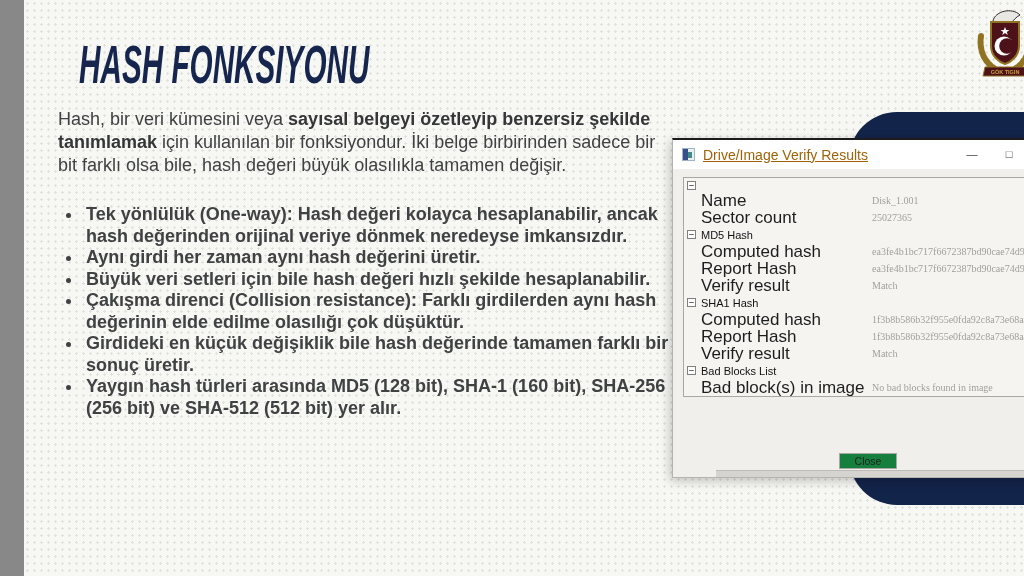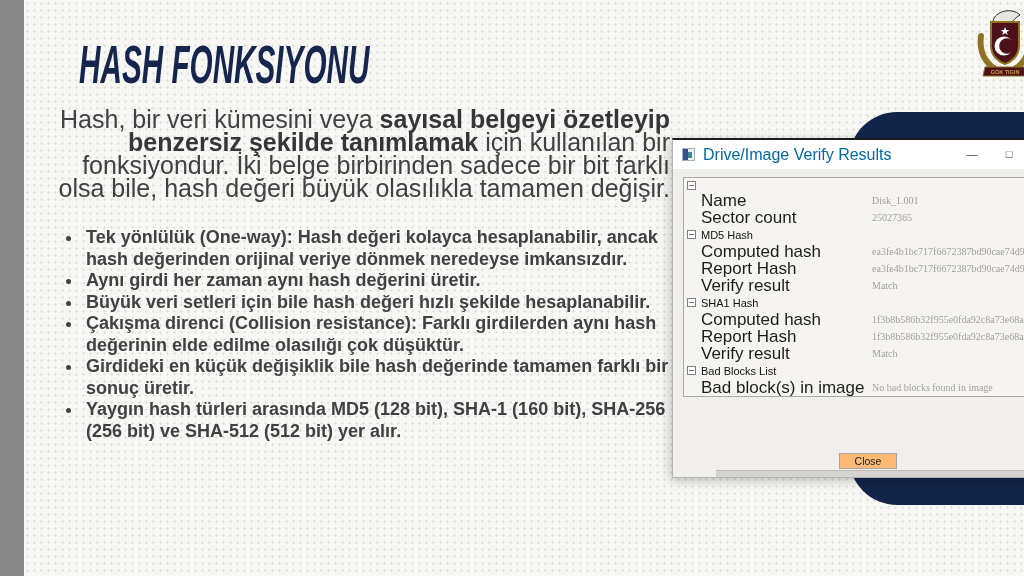--- a/index.html
+++ b/index.html
@@ -12,41 +12,41 @@
     margin-left:24px;
   }
   
   .title{position:absolute;left:55px;top:33px;white-space:nowrap;}
   .title .tt{
     display:inline-block;font-size:54px;font-weight:bold;font-style:italic;
     color:#15254e;letter-spacing:0px;transform:scaleX(.55);transform-origin:0 50%;
   }
   
   .content{position:absolute;left:34px;top:108px;width:612px;color:#3f4142;}
-  .content p{margin:0 0 19px 0;font-size:25px;line-height:23px;text-align:right;}
+  .content p{margin:0 0 19px 0;font-size:18px;line-height:23px;}
   .content p b{color:#343637;}
   .content ul{margin:27px 0 0 0;padding-left:25px;font-weight:bold;}
   .content li{font-size:18px;line-height:21.5px;padding-left:3px;}
   
   .navy{
     position:absolute;left:825px;top:112px;width:280px;height:393px;
     background:#13244a;border-radius:48px 0 0 48px;
   }
   
   .dialog{
     position:absolute;left:648px;top:138px;width:402px;height:340px;
     background:#f0efec;border:1px solid #b5b3b0;border-top:2px solid #1c1c1c;
     box-shadow:-2px 3px 10px rgba(0,0,0,.22);box-sizing:border-box;
     font-family:"Liberation Sans", sans-serif;
   }
   .titlebar{position:relative;height:29px;background:#ffffff;display:flex;align-items:center;padding-left:9px;}
   .app-icon{position:relative;width:13px;height:13px;margin-right:8px;background:#e8efed;border:1px solid #9fb3c8;box-sizing:border-box;}
   .app-icon i{position:absolute;left:0;top:0;width:5px;height:100%;background:#35508d;}
   .app-icon u{position:absolute;right:2px;top:3px;width:4px;height:6px;background:#3e8a84;}
-  .tb-title{font-size:16px;color:#0369a1;}
+  .tb-title{font-size:14px;color:#a16207;text-decoration:underline;}
   .winbtn{position:absolute;top:0;width:26px;height:29px;text-align:center;line-height:29px;color:#3c3c3c;font-size:12px;}
   .winbtn.min{left:286px;font-size:11px;}
   .winbtn.max{left:323px;font-size:11px;}
   .winbtn.cls{left:359px;font-size:15px;}
   .dlg-body{position:relative;height:307px;}
   .grid{
     position:absolute;left:10px;top:8px;right:-14px;height:220px;
     background:#f5f4f1;border:1px solid #aaa8a5;box-sizing:border-box;overflow:hidden;
   }
   .row{display:flex;align-items:center;height:17px;}
@@ -54,21 +54,21 @@
   .box{
     flex:0 0 9px;width:9px;height:9px;margin:0 5px 0 3px;background:#fff;
     border:1px solid #808080;font-size:9px;line-height:7px;text-align:center;color:#333;
     font-family:"DejaVu Sans Mono", monospace;box-sizing:border-box;
   }
   .row.item .lbl{flex:0 0 171px;margin-left:17px;font-size:17px;color:#1d1d1d;white-space:nowrap;}
   .row.section .slbl{font-size:11px;font-weight:normal;color:#111;white-space:nowrap;}
   .row .val{font-size:10px;color:#a19f9c;white-space:nowrap;font-family:Liberation Serif, serif;}
   .close-btn{
     position:absolute;left:166px;top:284px;width:58px;height:16px;
-    background:#fdba74;border:1px solid #a8a6a4;font-size:10.5px;color:#222;
+    background:#15803d;border:1px solid #a8a6a4;font-size:10.5px;color:#222;
     text-align:center;line-height:15px;box-sizing:border-box;
   }
   .bottom-strip{position:absolute;left:43px;top:301px;right:-14px;height:6px;background:#d6d4d1;border-top:1px solid #bdbbb8;}
   
   .logo{position:absolute;left:948px;top:8px;width:66px;height:74px;}
 </style>
 </head>
 <body>
 
 <div class="slide">

